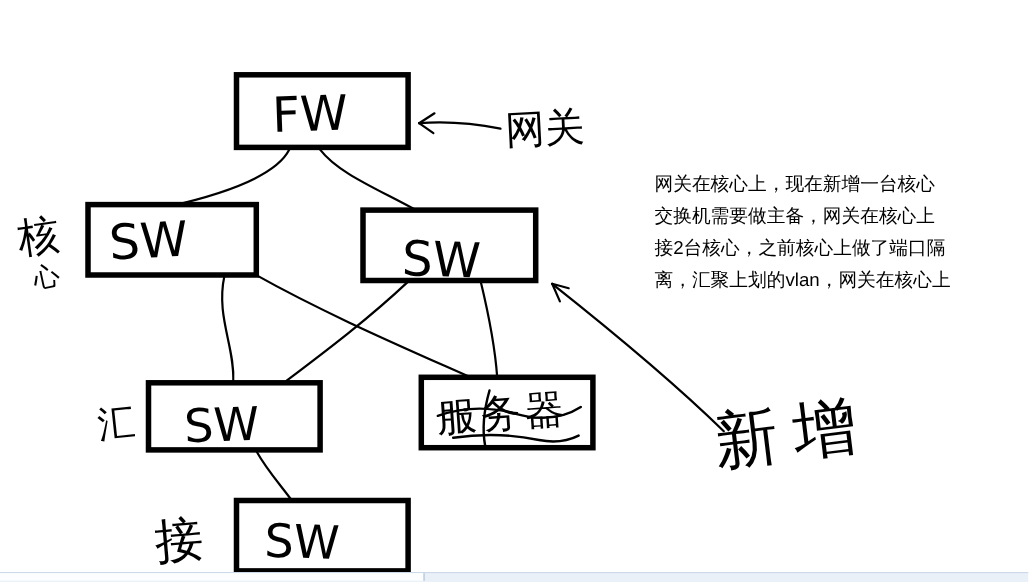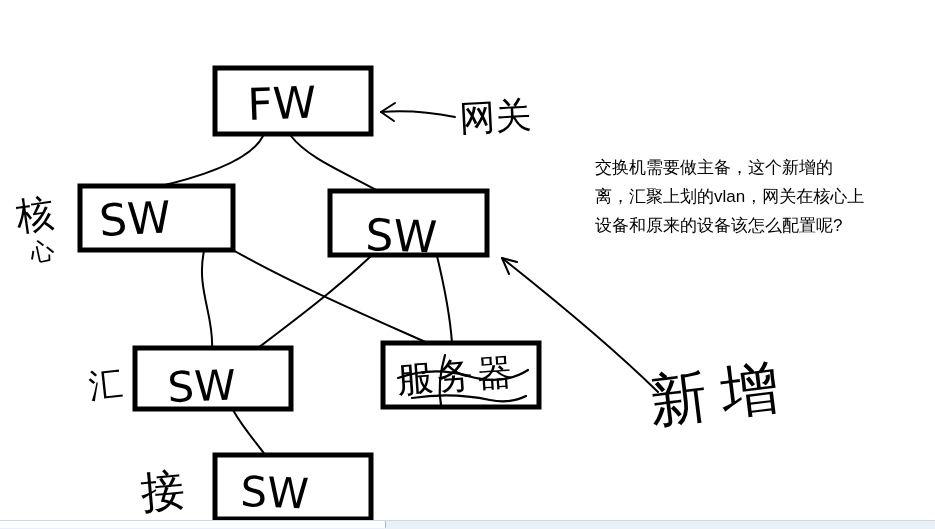--- a/index.html
+++ b/index.html
@@ -130,22 +130,23 @@
 
     <text class="hand anno-gateway" x="460" y="131" transform="rotate(-3 460 131)">网关</text>
     <text class="hand anno-core" x="18" y="230" transform="rotate(-8 18 230)">核</text>
     <text class="hand anno-core2" x="32" y="262" transform="rotate(-12 32 262)">心</text>
     <text class="hand anno-agg" x="90" y="398" transform="rotate(-6 90 398)">汇</text>
     <text class="hand anno-access" x="142" y="508" transform="rotate(-5 142 508)">接</text>
     <text class="hand anno-new" x="652" y="422" transform="rotate(-7 652 422)">新增</text>
   </svg>
 
   <div id="note">
-    <div>交换机需要做主备，这个新增的</div>
+    <div>网关在核心上，现在新增一台核心</div>
+    <div>交换机需要做主备，网关在核心上</div>
+    <div>接2台核心，之前核心上做了端口隔</div>
     <div>离，汇聚上划的vlan，网关在核心上</div>
-    <div>设备和原来的设备该怎么配置呢?</div>
   </div>
 
   <div id="hscrollbar">
     <div id="hscroll-thumb"></div>
   </div>
 
 </div>
 
 </body></html>

